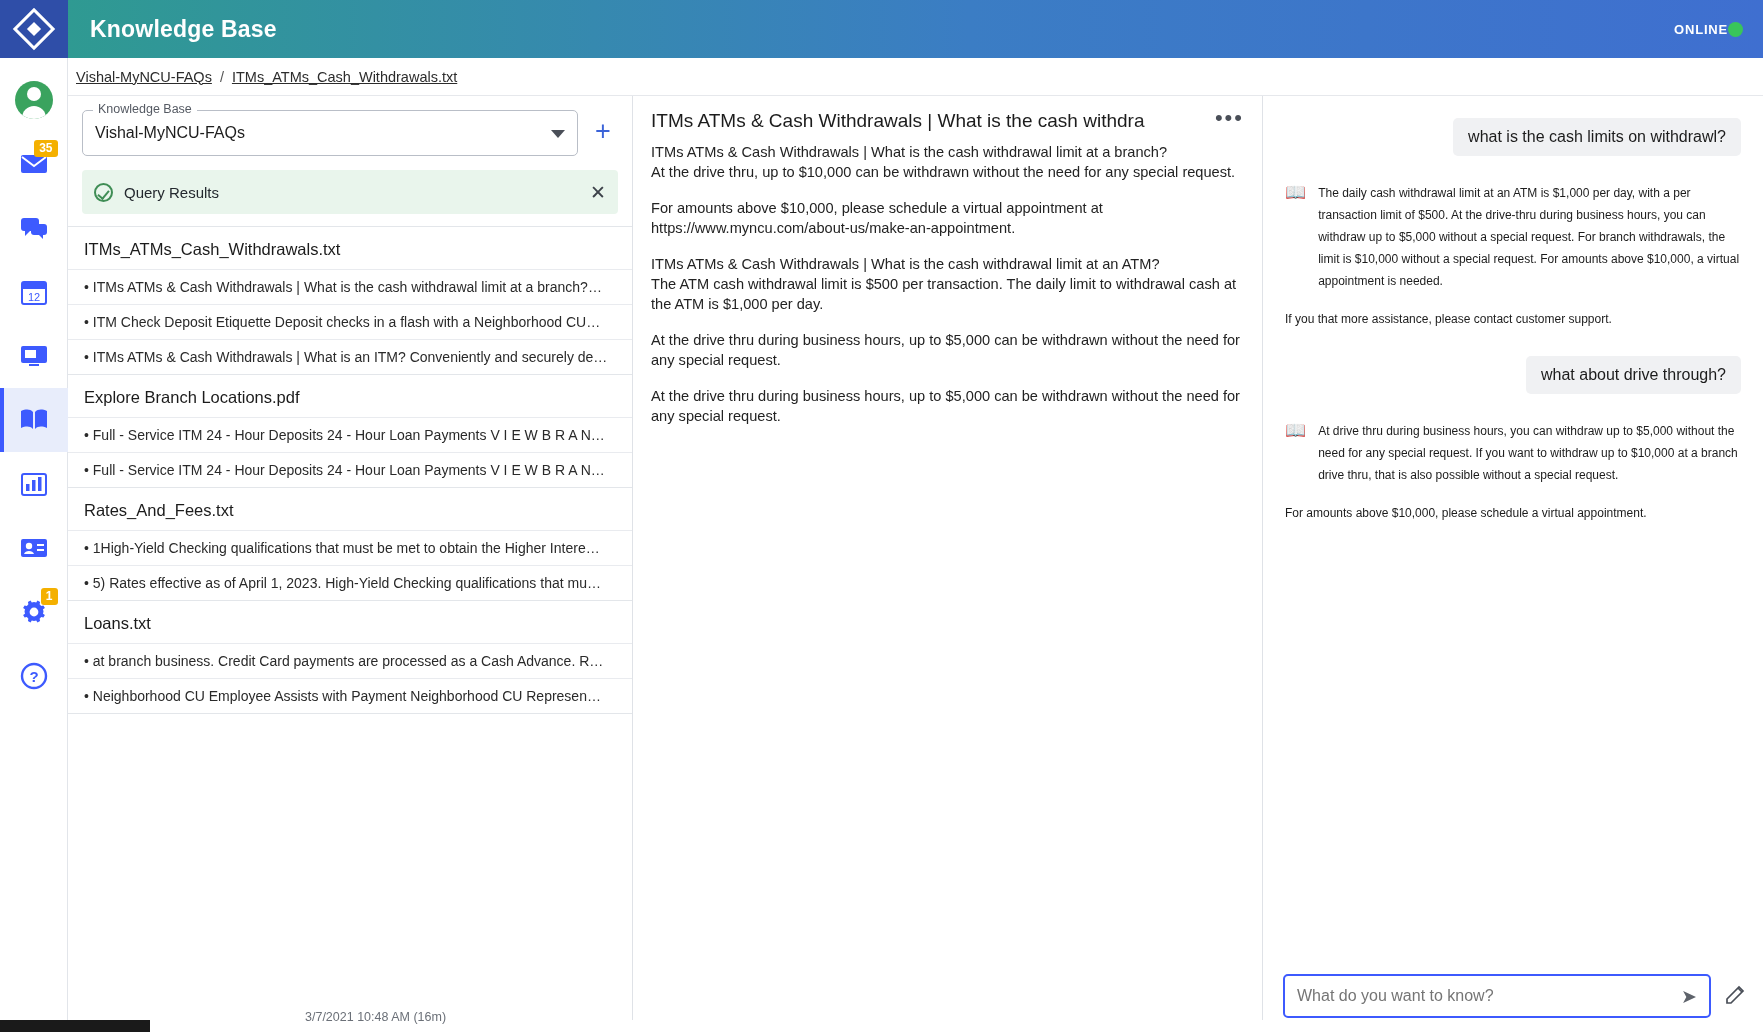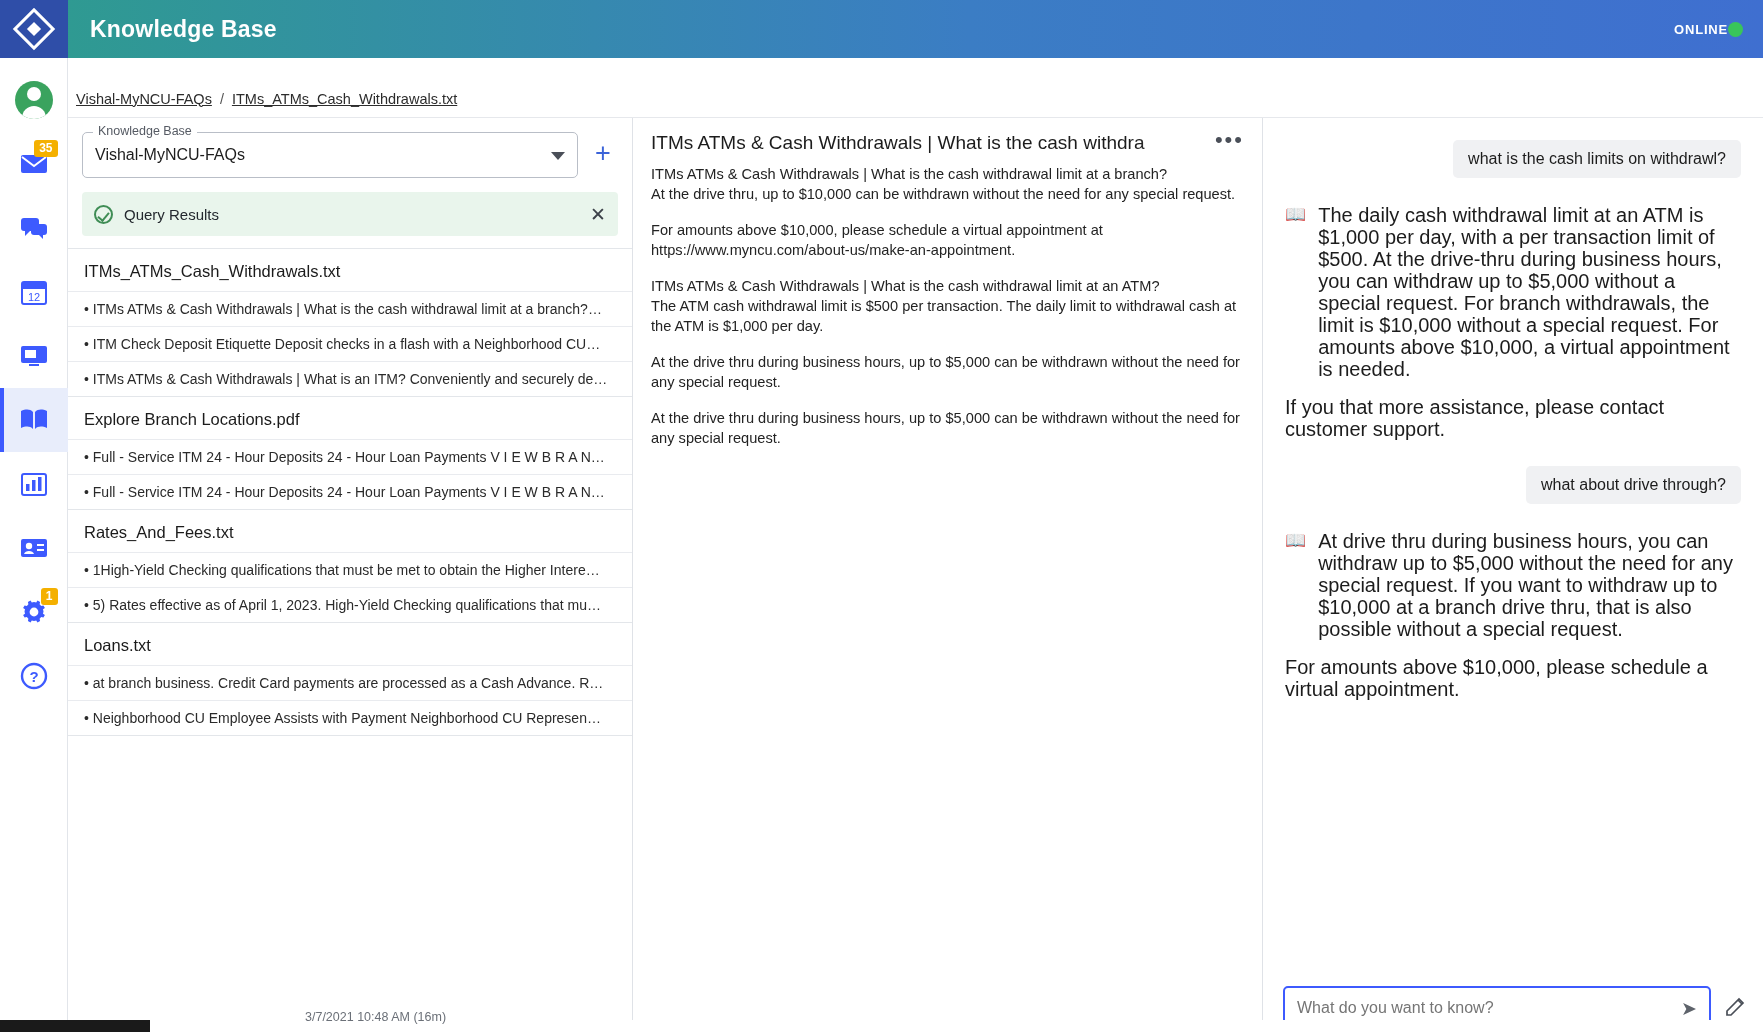--- a/index.html
+++ b/index.html
@@ -122,21 +122,20 @@
   .rail-badge.sm { background: #f4b000; }
   svg.icn { display: block; }
 
   
   .main {
     flex: 1;
     display: flex;
     flex-direction: column;
     min-width: 0;
     background: #fff;
-    margin-top: 22px;
   }
   .breadcrumb {
     height: 38px;
     display: flex; align-items: center;
     padding-left: 8px;
     gap: 8px;
     font-size: 14.5px;
     color: #2c2c2c;
     border-bottom: 1px solid #e6e8ec;
   }
@@ -318,29 +317,29 @@
     border-radius: 5px;
     padding: 10px 15px;
     font-size: 16px;
     color: #1c1c1c;
     max-width: 420px;
   }
   .msg-bot { margin-bottom: 26px; }
   .bot-first-line { display: flex; gap: 12px; align-items: flex-start; }
   .book-icon { font-size: 17px; line-height: 22px; flex: 0 0 auto; }
   .bot-text {
-    font-size: 20px;
+    font-size: 12px;
     line-height: 22px;
     color: #1c1c1c;
   }
   .bot-text.second { margin-top: 16px; }
 
   .chat-input-row {
     position: absolute;
-    left: 20px; right: 16px; bottom: 2px;
+    left: 20px; right: 16px; bottom: 14px;
     display: flex; align-items: center; gap: 14px;
   }
   .chat-input {
     flex: 1;
     height: 44px;
     border: 2px solid #3d5afe;
     border-radius: 5px;
     display: flex; align-items: center;
     padding: 0 12px;
     background: #fff;

